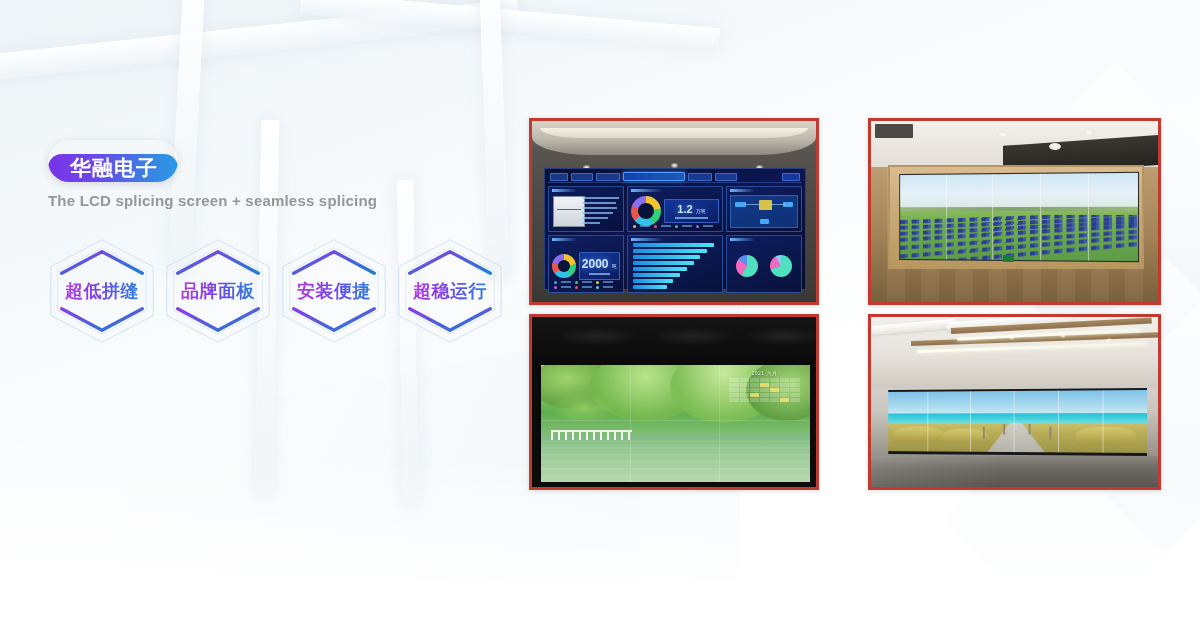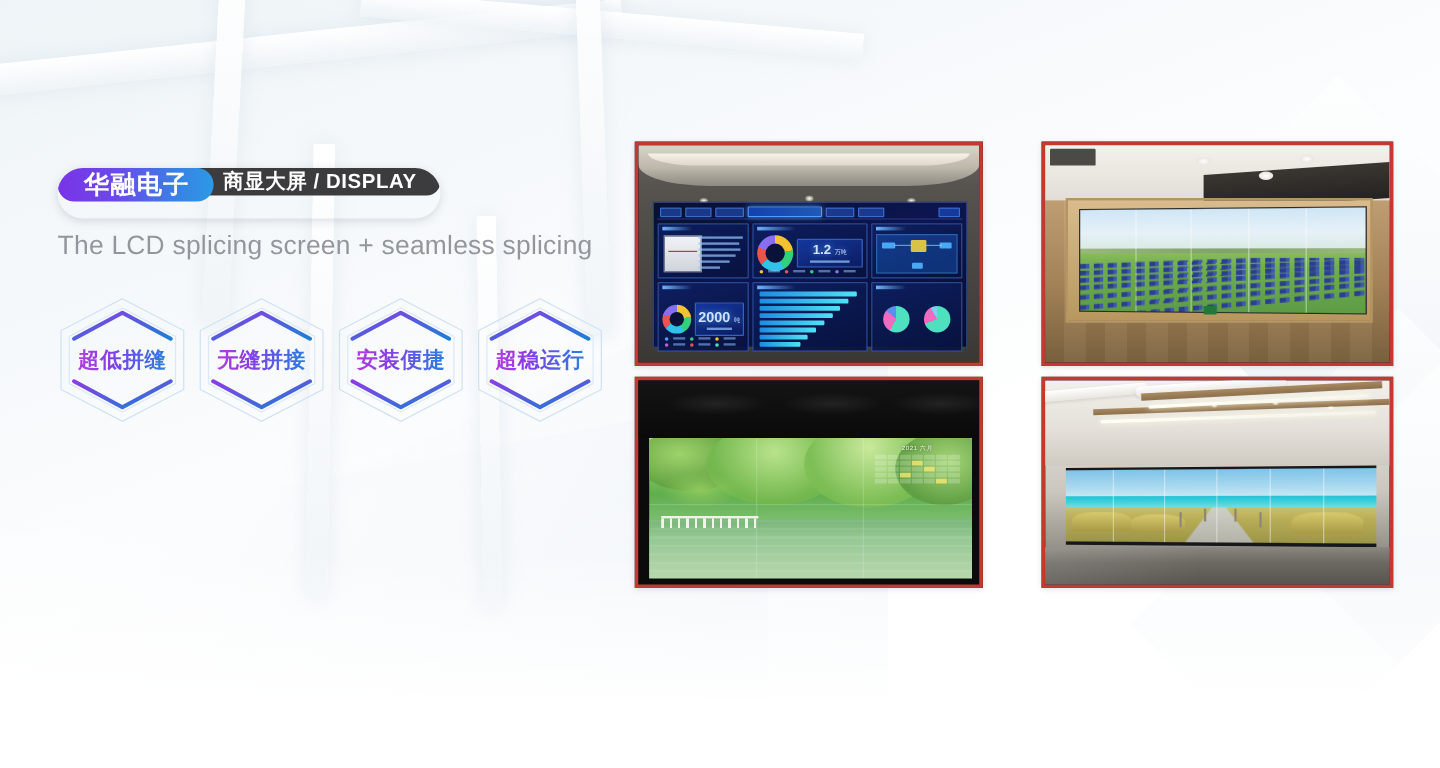--- a/index.html
+++ b/index.html
@@ -79,21 +79,21 @@
     position: absolute;
     left: 48px;
     top: 140px;
     width: 460px;
   }
 
   
   .brand-pill {
     position: relative;
     display: inline-flex;
-    align-items: flex-start;
+    align-items: flex-end;
     height: 42px;
     border-radius: 21px;
     overflow: hidden;
     box-shadow: 0 2px 8px rgba(60,70,100,.18);
   }
   .brand-name {
     display: flex; align-items: center; justify-content: center;
     padding: 0 20px 0 22px;
     background: linear-gradient(90deg, #7a34e6 0%, #6a49ea 38%, #3b7fe2 75%, #2b9ae6 100%);
     color: #ffffff;
@@ -122,24 +122,25 @@
     margin-top: 26px;
     font-size: 47px;
     font-weight: 700;
     color: #3f4145;
     letter-spacing: 1px;
     line-height: 1.08;
     white-space: nowrap;
   }
   .subhead {
     margin-top: 10px;
-    font-size: 22px;
+    font-size: 15px;
     color: #93979d;
     letter-spacing: .2px;
     white-space: nowrap;
+    font-weight: bold;
   }
 
   
   .features {
     display: flex;
     margin-top: 26px;
     margin-left: -4px;
   }
   .feature {
     position: relative;
@@ -366,21 +367,20 @@
     <div class="bg-facet facet-r1"></div>
     <div class="bg-facet facet-r2"></div>
     <div class="bg-facet facet-r3"></div>
     <div class="bg-bottom-fade"></div>
   </div>
 
   <div class="left-col">
 
     <div class="brand-pill">
       <span class="brand-name">华融电子</span>
-      <span class="brand-tag">商显大屏 / DISPLAY</span>
     </div>
 
     <p class="subhead">The LCD splicing screen + seamless splicing</p>
 
     <div class="features">
 
       <div class="feature">
         <svg viewBox="0 0 118 112" aria-hidden="true">
           <defs>
             <linearGradient id="hx0" x1="0" y1="0" x2="1" y2="1">
@@ -402,21 +402,21 @@
             <linearGradient id="hx1" x1="0" y1="0" x2="1" y2="1">
               <stop offset="0%" stop-color="#8b3ce6"></stop>
                 <stop offset="100%" stop-color="#1d7fd4"></stop>
             </linearGradient>
           </defs>
           <polygon points="59,4 111,31 111,81 59,108 7,81 7,31" fill="none" stroke="#cfe0f2" stroke-width="1"></polygon>
           <polygon points="59,12 104,36 104,76 59,100 14,76 14,36" fill="none" stroke="#dbe9f7" stroke-width="1"></polygon>
           <polyline points="18,38 59,16 100,38" fill="none" stroke="url(#hx1)" stroke-width="3.4" stroke-linecap="round" stroke-linejoin="round"></polyline>
           <polyline points="18,74 59,96 100,74" fill="none" stroke="url(#hx1)" stroke-width="3.4" stroke-linecap="round" stroke-linejoin="round"></polyline>
         </svg>
-        <span class="feature-label">无缝拼接</span>
+        <span class="feature-label">品牌面板</span>
       </div>
 
       <div class="feature">
         <svg viewBox="0 0 118 112" aria-hidden="true">
           <defs>
             <linearGradient id="hx3" x1="0" y1="0" x2="1" y2="1">
               <stop offset="0%" stop-color="#8b3ce6"></stop>
                 <stop offset="100%" stop-color="#1d7fd4"></stop>
             </linearGradient>
           </defs>

